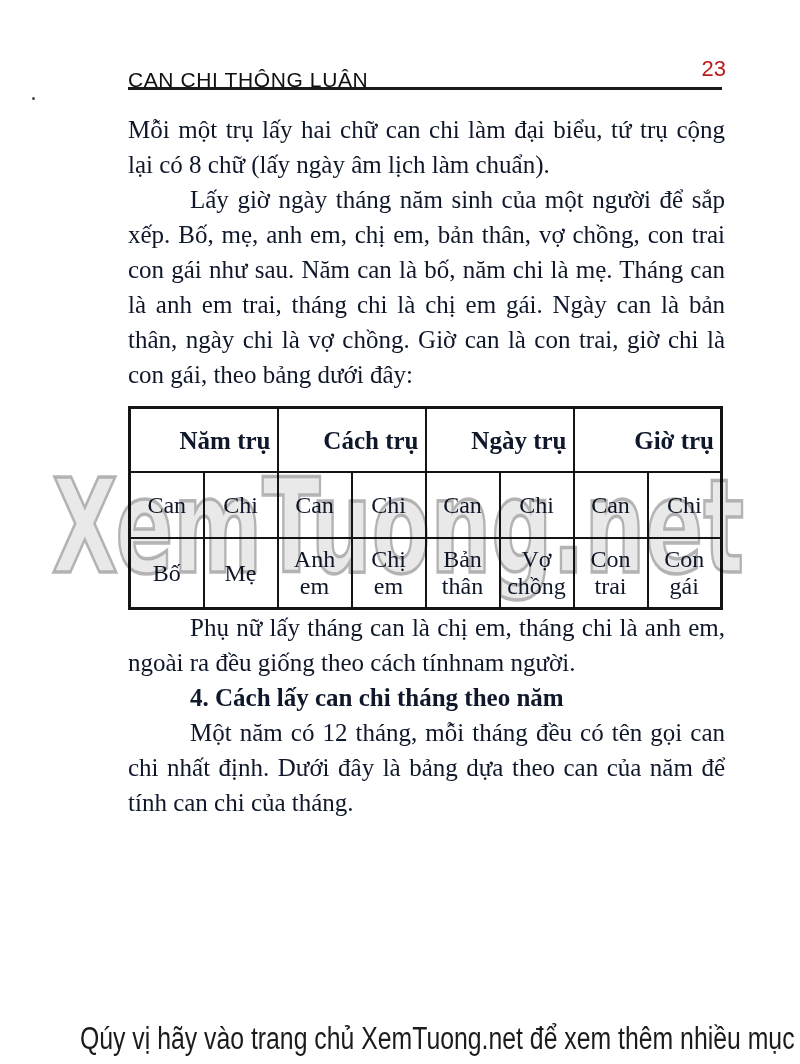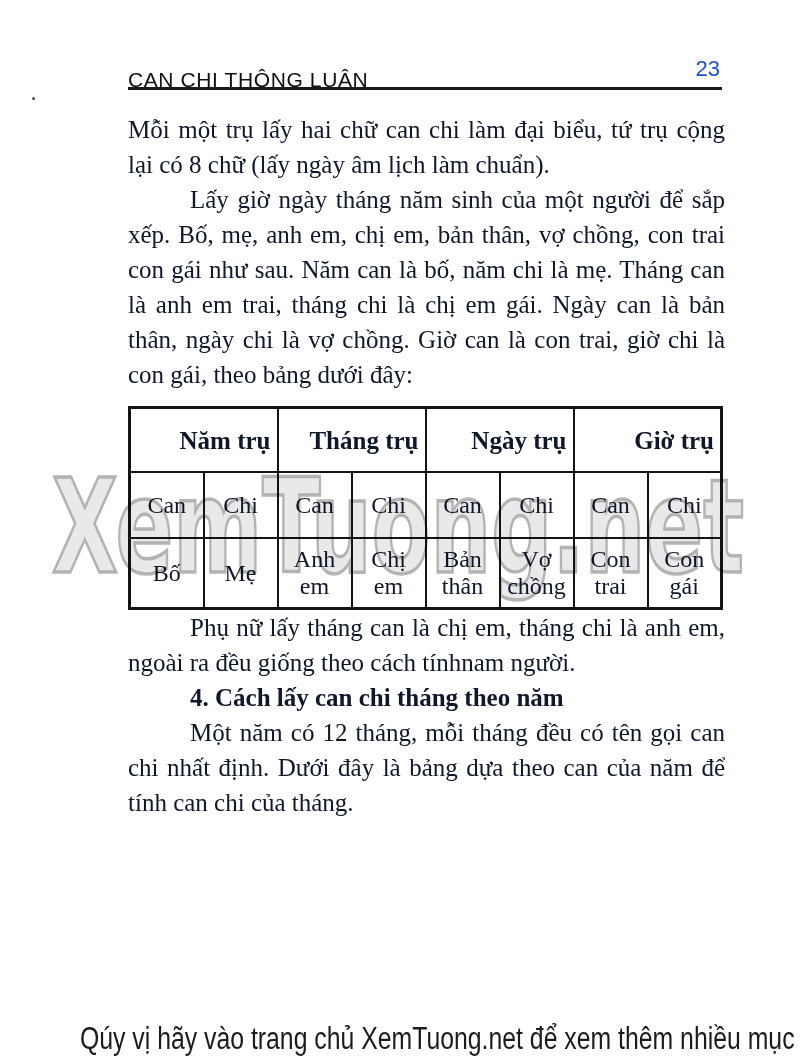--- a/index.html
+++ b/index.html
@@ -20,24 +20,24 @@
     font-family: "Liberation Sans", sans-serif;
     font-size: 21px;
     letter-spacing: 0.6px;
     color: #101010;
     white-space: nowrap;
     margin-top: 12px;
   }
   .page-number {
     position: absolute;
     top: 56px;
-    right: 80px;
+    right: 74px;
     font-family: "Liberation Sans", sans-serif;
     font-size: 22px;
-    color: #1d4ed8;
+    color: #b91c1c;
   }
   .header-rule {
     position: absolute;
     left: 128px;
     top: 87px;
     width: 594px;
     height: 3px;
     background: #1a1a1a;
   }
   .margin-dot {
@@ -139,21 +139,21 @@
           <col style="width:12.5%">
           <col style="width:12.5%">
         <col style="width:12.5%">
           <col style="width:12.5%">
           <col style="width:12.5%">
           <col style="width:12.5%">
       </colgroup>
       <tbody>
         <tr class="grp-row">
           <td colspan="2">Năm trụ</td>
-          <td colspan="2">Tháng trụ</td>
+          <td colspan="2">Cách trụ</td>
           <td colspan="2">Ngày trụ</td>
           <td colspan="2">Giờ trụ</td>
         </tr>
         <tr class="sub-row">
           <td>Can</td>
           <td>Chi</td>
           <td>Can</td>
           <td>Chi</td>
           <td>Can</td>
           <td>Chi</td>

